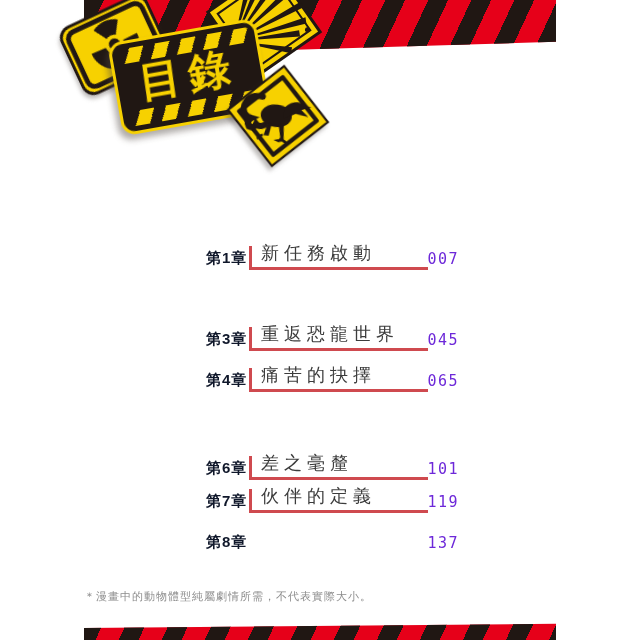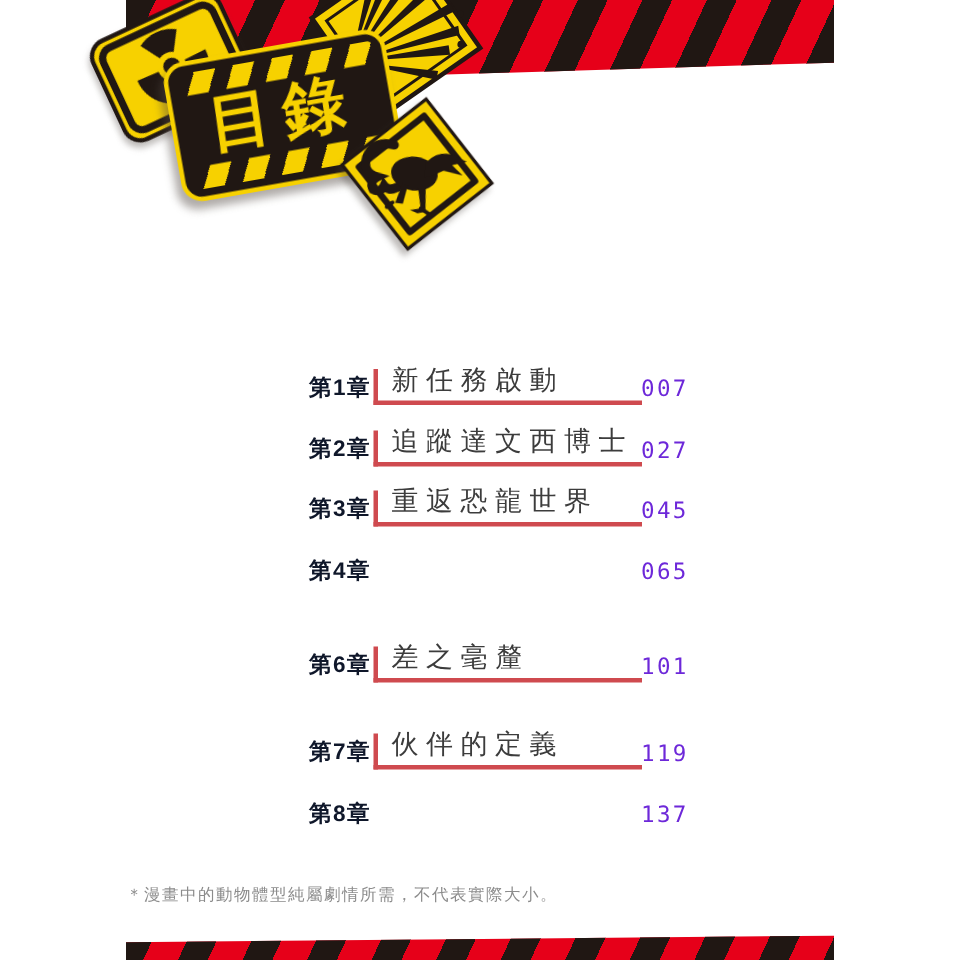--- a/index.html
+++ b/index.html
@@ -113,39 +113,35 @@
     </div>
 
     <div class="toc">
         <div class="toc-row" style="top: 246px;">
         <span class="ch-label">第1章</span>
         <span class="title-box">
           <span class="ch-title">新任務啟動</span>
         </span>
         <span class="page-num">007</span>
       </div>
-        <div class="toc-row" style="top: 286.5px;">
-        <span class="ch-label">第2章</span>
-        <span class="title-box">
-          <span class="ch-title">追蹤達文西博士</span>
-        </span>
-        <span class="page-num">027</span>
-      </div>
         <div class="toc-row" style="top: 327px;">
         <span class="ch-label">第3章</span>
         <span class="title-box">
           <span class="ch-title">重返恐龍世界</span>
         </span>
         <span class="page-num">045</span>
       </div>
         <div class="toc-row" style="top: 367.5px;">
         <span class="ch-label">第4章</span>
+        <span class="title-box">
+          <span class="ch-title">痛苦的抉擇</span>
+        </span>
         <span class="page-num">065</span>
       </div>
-        <div class="toc-row" style="top: 431px;">
+        <div class="toc-row" style="top: 456px;">
         <span class="ch-label">第6章</span>
         <span class="title-box">
           <span class="ch-title">差之毫釐</span>
         </span>
         <span class="page-num">101</span>
       </div>
         <div class="toc-row" style="top: 489px;">
         <span class="ch-label">第7章</span>
         <span class="title-box">
           <span class="ch-title">伙伴的定義</span>

